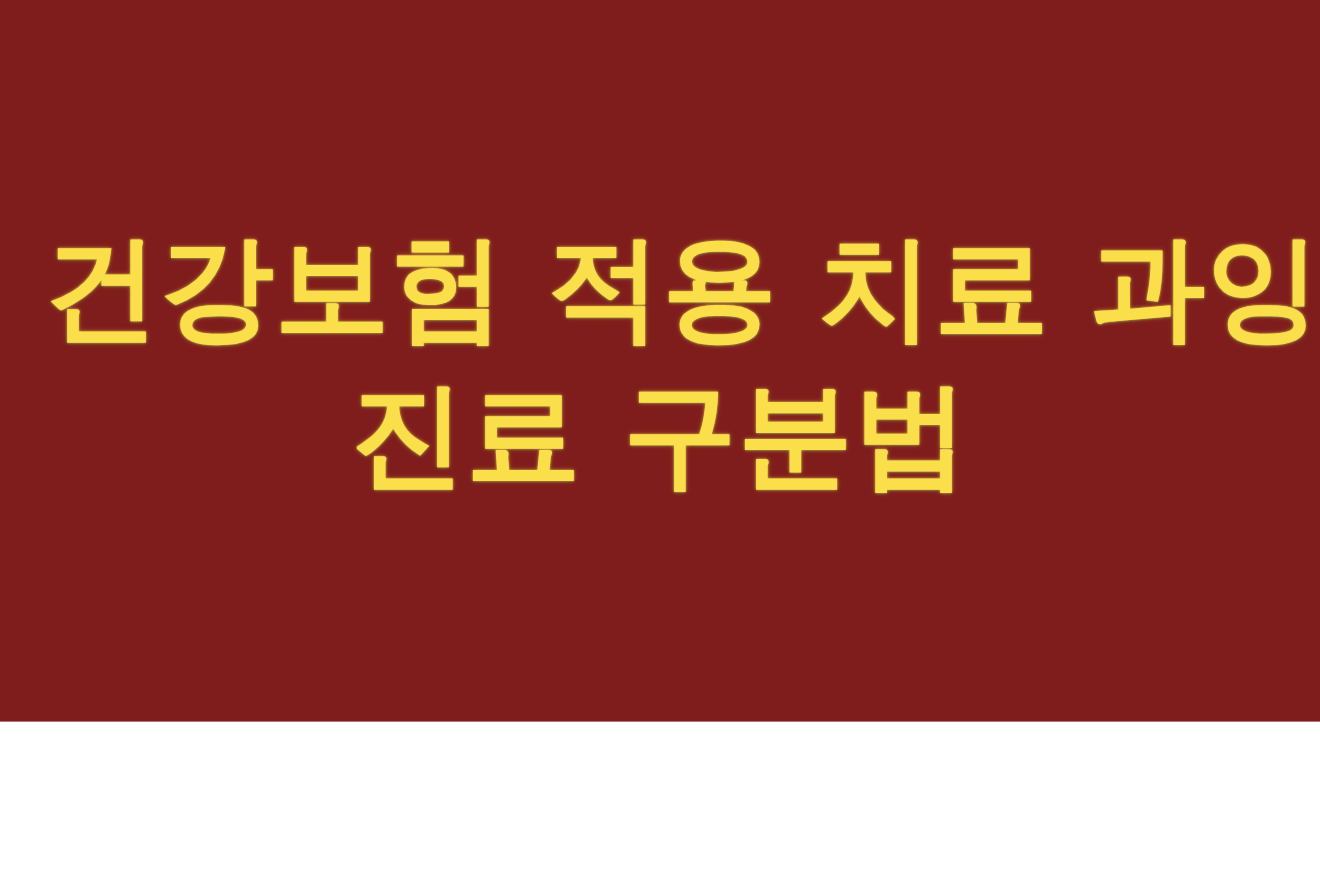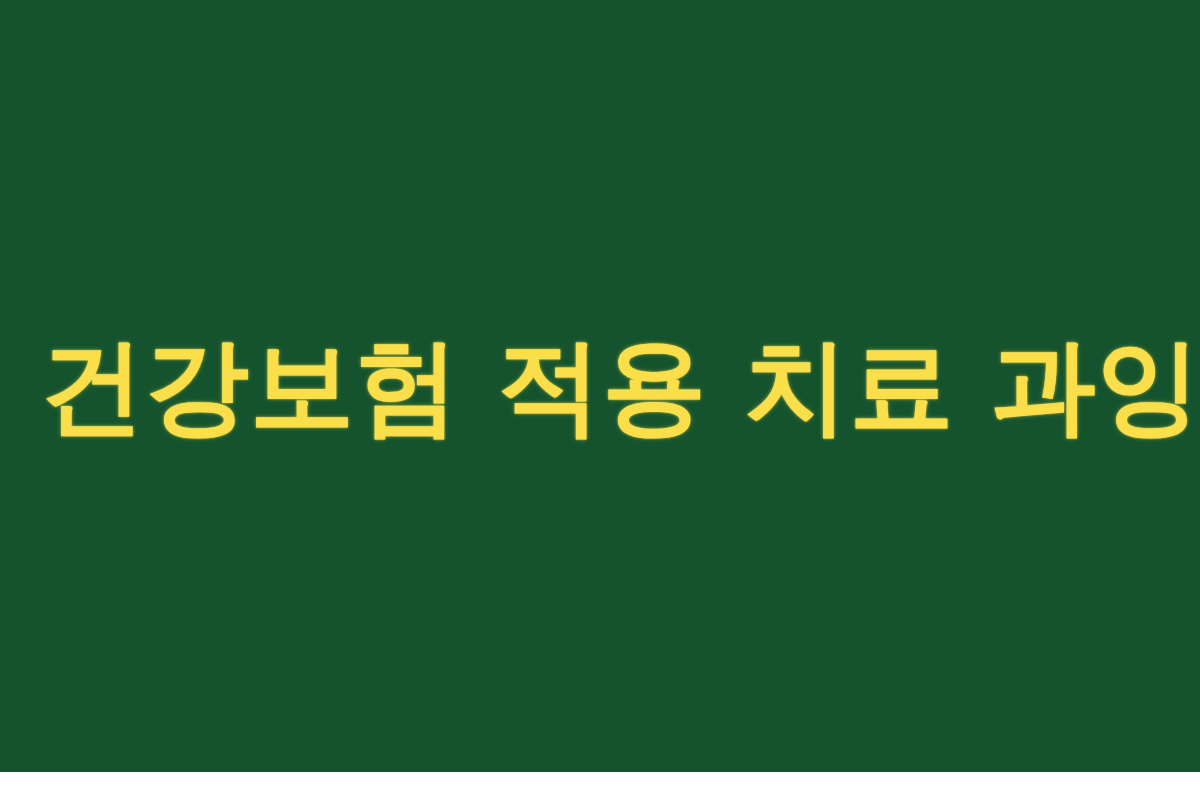--- a/index.html
+++ b/index.html
@@ -10,26 +10,26 @@
   body {
     width: 1200px;
     height: 800px;
     overflow: hidden;
     font-family: "Liberation Sans", sans-serif;
   }
 
   #banner {
     position: relative;
     width: 1200px;
-    height: 772px;
+    height: 656px;
     box-sizing: border-box;
     display: flex;
     align-items: center;
     justify-content: center;
-    background: #14532d;
+    background: #7f1d1d;
   }
 
   #title-block {
     width: 1120px;
     text-align: center;
     user-select: none;
   }
 
   .title-line {
     display: block;
@@ -52,16 +52,17 @@
 </style>
 </head>
 <body>
 
 <div id="banner">
 
   <div id="title-block">
 
     <span class="title-line line-1">건강보험 적용 치료 과잉</span>
 
+    <span class="title-line line-2">진료 구분법</span>
 
   </div>
 
 </div>
 
 </body></html>

